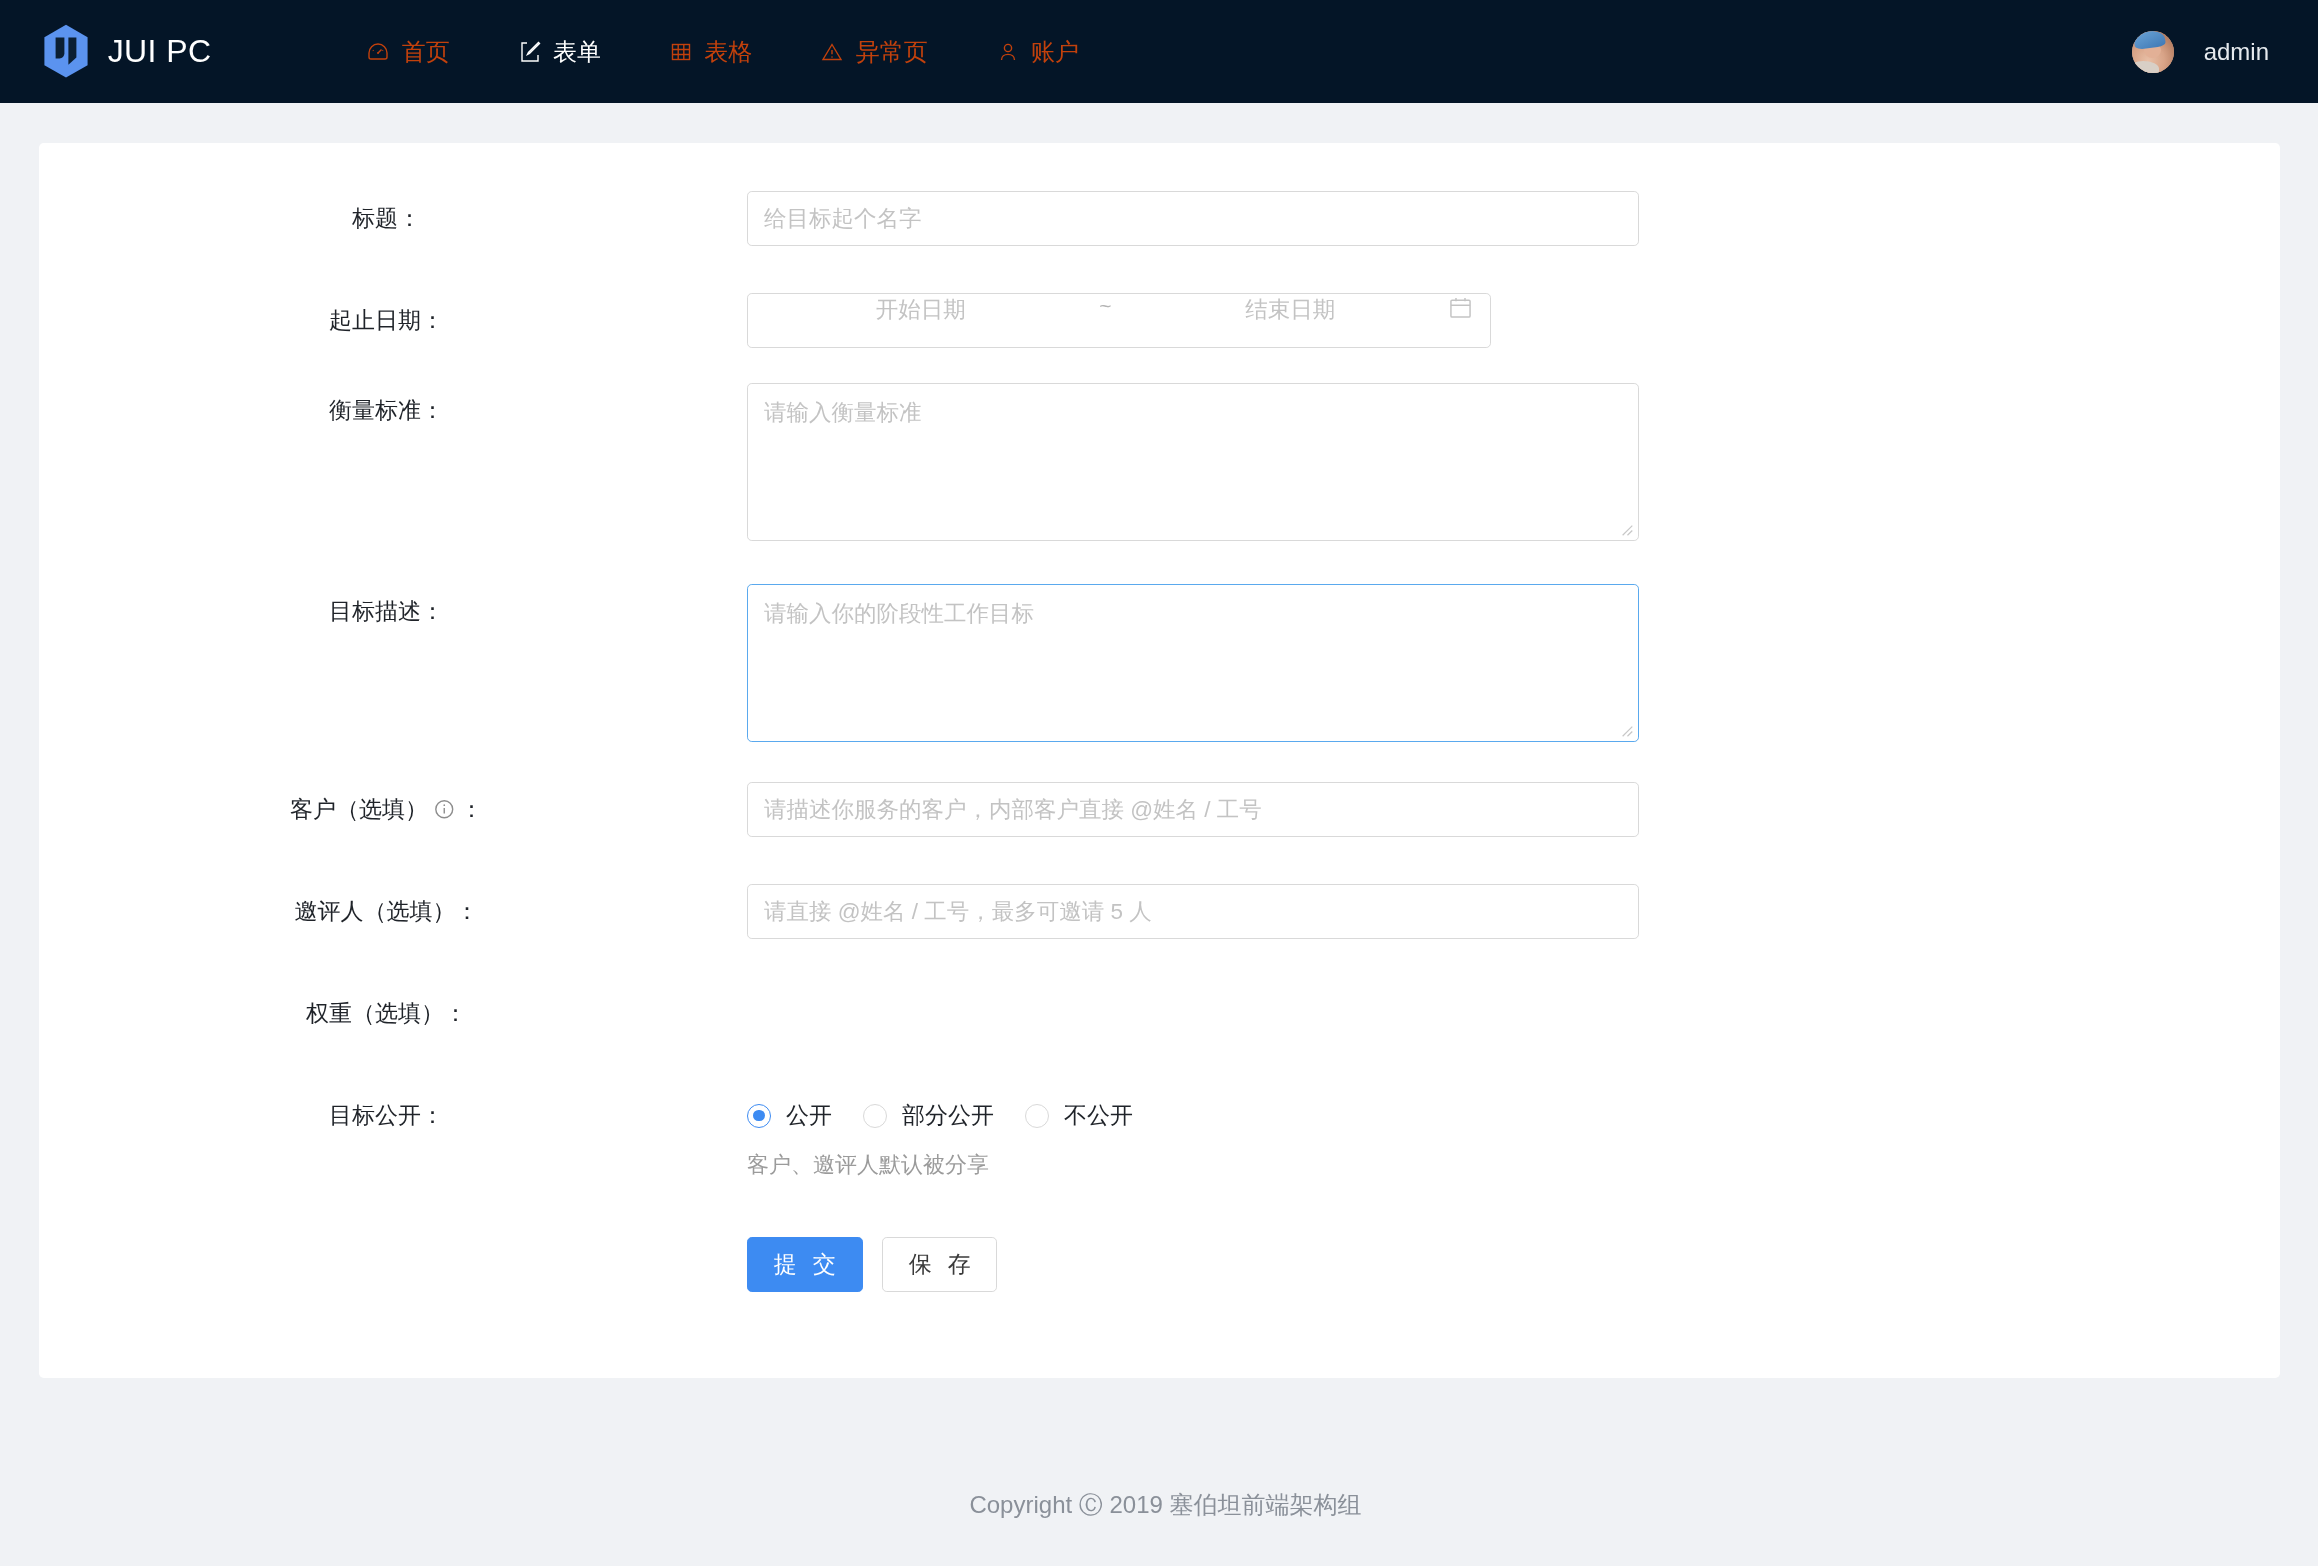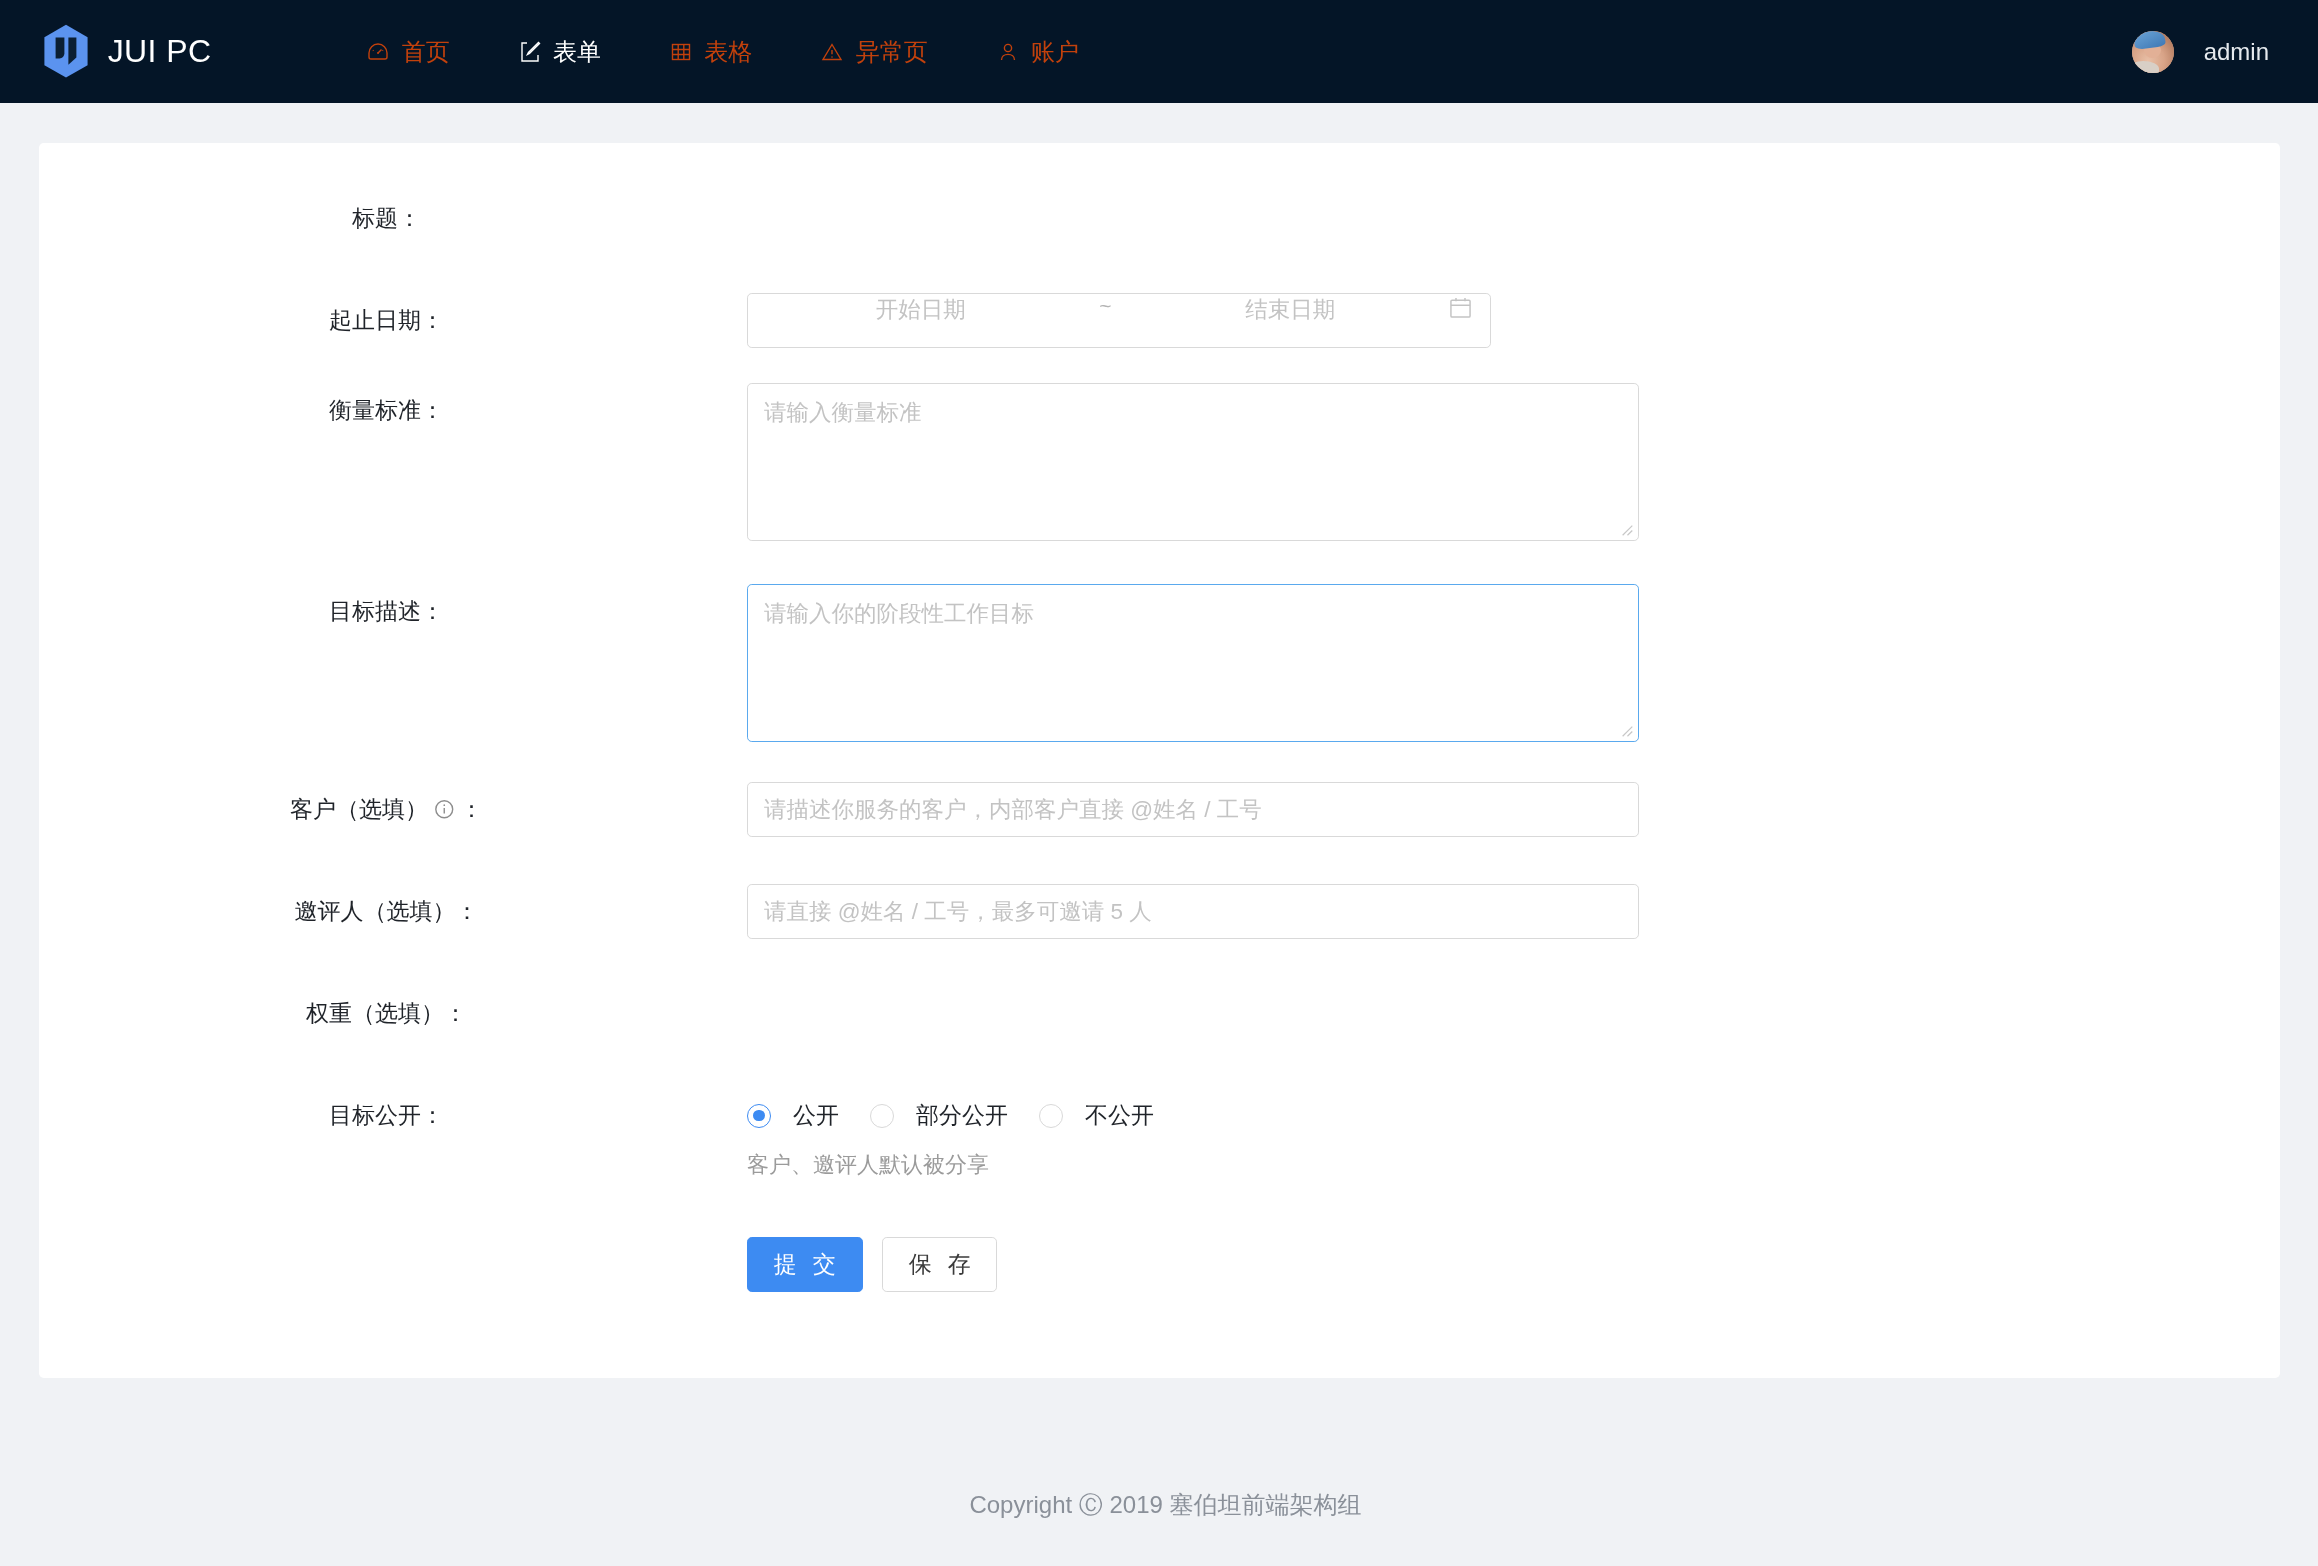--- a/index.html
+++ b/index.html
@@ -187,21 +187,21 @@
     margin: 0 4.8px;
   }
   .info-ico svg { display:block; width:22.5px;height:22.5px; }
 
   
   .pct { font-size: 22.5px; color: #262626; margin-left: 17.7px; line-height: 55px; }
   .unit-wrap { display:flex; align-items:center; }
 
   
   .radios { display: flex; align-items: center; height: 55px; gap: 0; }
-  .radio { display:flex; align-items:center; gap: 22px; margin-right: 31px; cursor:pointer; }
+  .radio { display:flex; align-items:center; gap: 15px; margin-right: 31px; cursor:pointer; }
   .radio .dot {
     width: 24px; height: 24px; border-radius: 50%;
     border: 1.6px solid #d9d9d9; background:#fff;
     display:flex; align-items:center; justify-content:center;
     flex:none;
   }
   .radio.sel .dot { border-color: #3d8bf2; }
   .radio.sel .dot::after {
     content:""; width: 11.3px; height: 11.3px; border-radius:50%;
     background:#3d8bf2; display:block;
@@ -330,20 +330,23 @@
       </span>
       <span class="user-name">admin</span>
     </div>
   </div>
 
   <div class="card">
     <div class="form">
 
       <div class="row r1">
         <div class="lbl">标题：</div>
+        <div class="ctrl">
+          <div class="inp" title="给目标起个名字">给目标起个名字</div>
+        </div>
       </div>
 
       <div class="row r2">
         <div class="lbl">起止日期：</div>
         <div class="ctrl">
           <div class="daterange">
             <span class="d">开始日期</span>
             <span class="sep">~</span>
             <span class="d">结束日期</span>
             <span class="cal">

